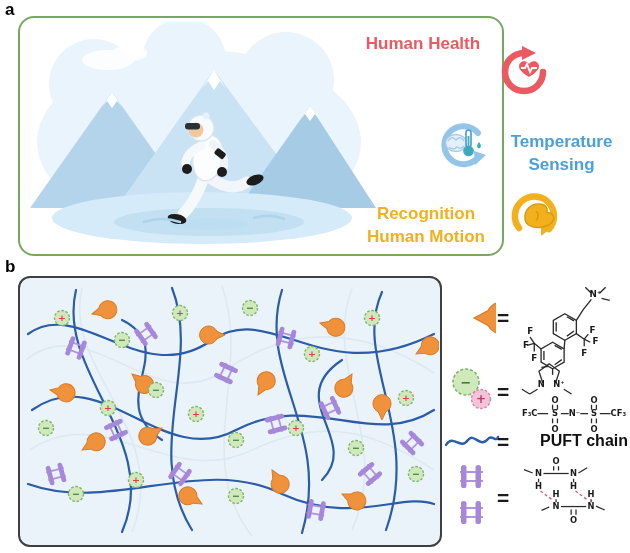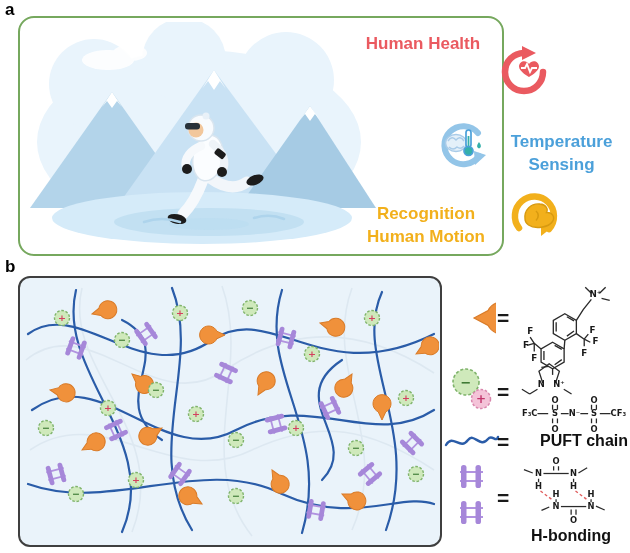--- a/index.html
+++ b/index.html
@@ -325,15 +325,14 @@
       <text x="55" y="21">N</text>
       <text x="19" y="34">H</text>
       <text x="55" y="34">H</text>
       <text x="37" y="55">N</text>
       <text x="55" y="69">O</text>
       <text x="73" y="55">N</text>
       <text x="37" y="42">H</text>
       <text x="73" y="42">H</text>
     </g>
   </svg>
-  <div class="legend-label" id="hbond-label">H-bonding</div>
 
 </div>
 
 </body></html>

